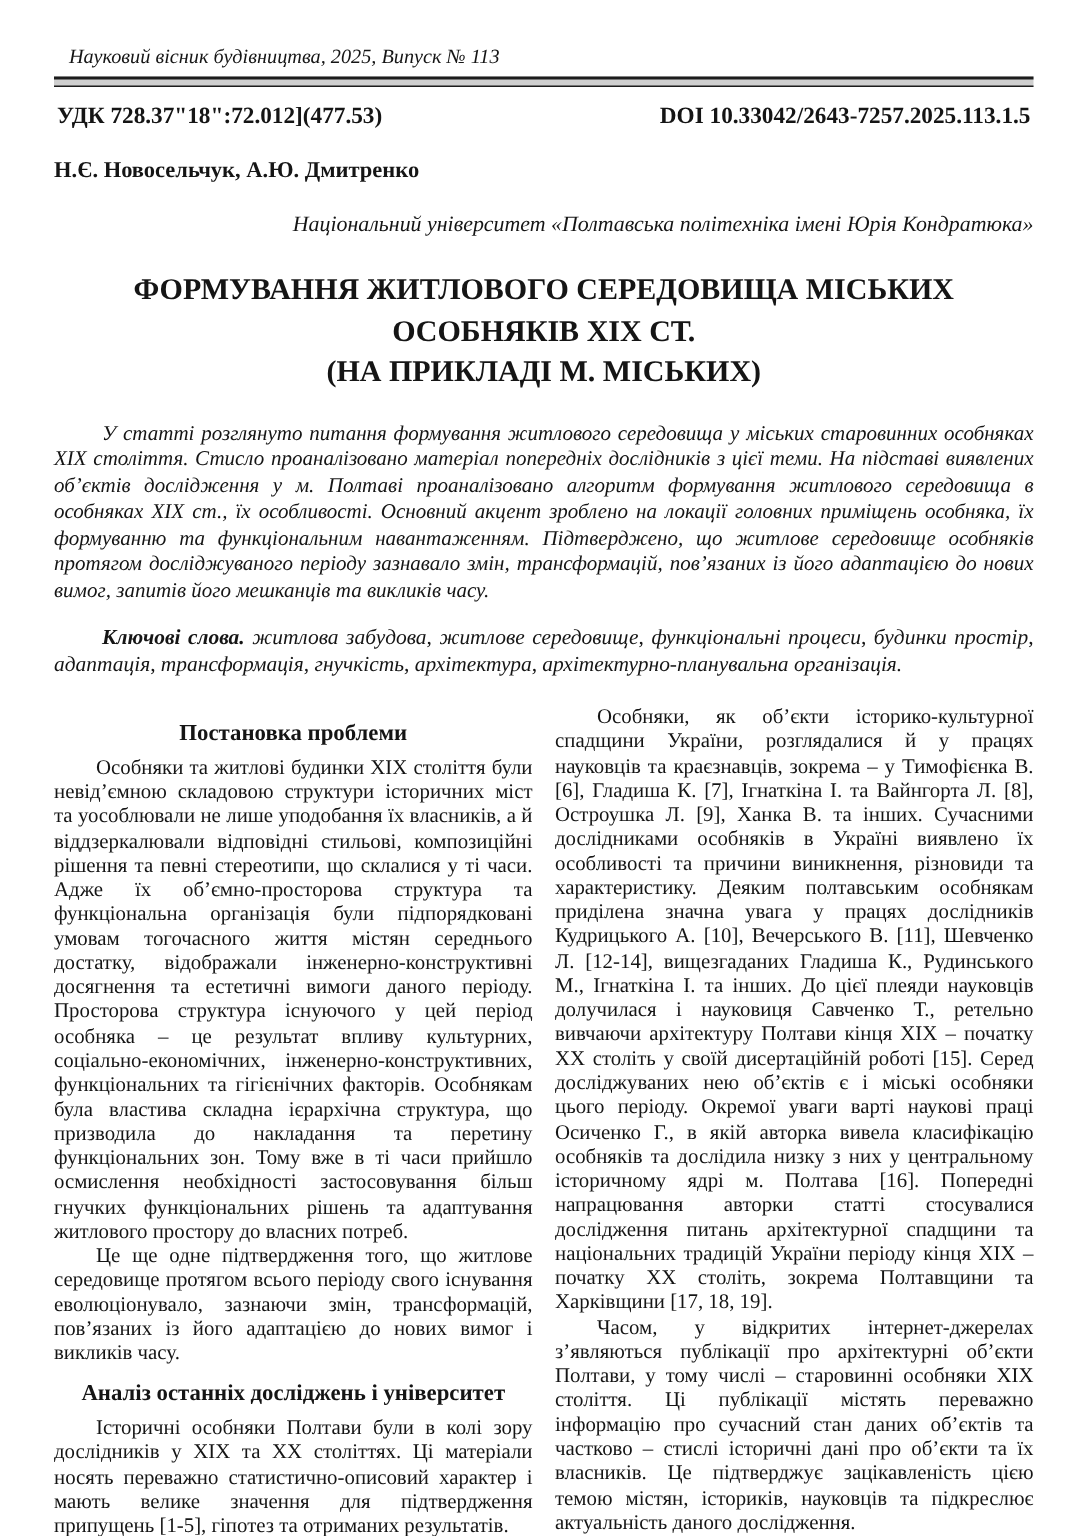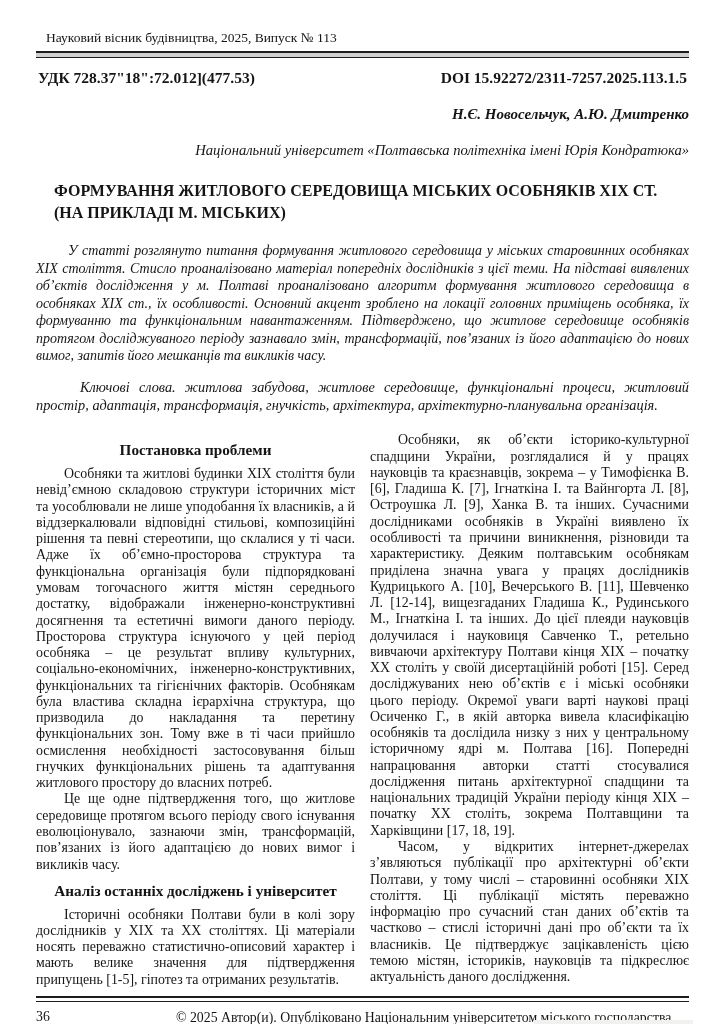--- a/index.html
+++ b/index.html
@@ -8,47 +8,47 @@
     width:725px; height:1024px;
     box-sizing:border-box;
     padding:30px 36px 12px 36px;
     overflow:hidden;
     font-family:"Liberation Serif","DejaVu Serif",serif;
     color:#151515;
     background:#ffffff;
   }
   .running-head {
     display:flex; justify-content:space-between;
-    font-size:13.5px;
+    font-style:italic; font-size:13.5px;
     padding:0 6px 5px 10px;
   }
   .thick-rule {
     height:4px;
     border-top:2px solid #1c1c1c;
     border-bottom:1.6px solid #1c1c1c;
     background:#cfcfcf;
     margin-bottom:11px;
   }
   .udk-doi {
     display:flex; justify-content:space-between;
     font-weight:bold; font-size:15.5px;
     padding:0 2px;
   }
-  .authors { text-align:right; font-weight:bold; font-size:15px; margin-top:19px;font-style:italic; }
+  .authors { text-align:left; font-weight:bold; font-size:15px; margin-top:19px; }
   .affiliation { text-align:right; font-style:italic; font-size:14.6px; margin-top:19px; }
-  .title { text-align:left; font-weight:bold; font-size:16px; line-height:1.38; margin:21px 18px 0 18px; }
+  .title { text-align:center; font-weight:bold; font-size:20px; line-height:1.38; margin:21px 18px 0 18px; }
   .abstract {
     font-style:italic; font-size:14px; line-height:1.25;
     text-align:justify; text-indent:32px; margin:18px 0 0 0;
   }
   .keywords {
     font-style:italic; font-size:14.3px; line-height:1.25;
     text-align:justify; text-indent:32px; margin:14px 0 0 0;
   }
-  .kw-label { font-weight:normal;margin-left:12px; }
+  .kw-label { font-weight:bold; }
   .columns { display:flex; gap:15px; margin-top:18px;justify-content:flex-end; }
   .col { flex:1; font-size:13.9px; line-height:1.17; text-align:justify; }
   .col-heading { text-align:center; font-weight:bold; font-size:15.2px; margin:9px 0 7px 0; }
   .col p { margin:0; text-indent:28px; }
   .footer-rule {
     margin-top:8px;
     height:3px;
     border-top:2px solid #1c1c1c;
     border-bottom:1.3px solid #1c1c1c;
     background:#ffffff;
@@ -75,37 +75,37 @@
 <div class="page">
 
   <div class="running-head">
     <span>Науковий вісник будівництва, 2025, Випуск № 113</span>
   </div>
 
   <div class="thick-rule"></div>
 
   <div class="udk-doi">
     <span>УДК 728.37"18":72.012](477.53)</span>
-    <span>DOI 15.92272/2311-7257.2025.113.1.5</span>
+    <span>DOI 10.33042/2643-7257.2025.113.1.5</span>
   </div>
 
   <div class="authors">Н.Є. Новосельчук, А.Ю. Дмитренко</div>
 
   <div class="affiliation">Національний університет «Полтавська політехніка імені Юрія Кондратюка»</div>
 
   <div class="title">
     <span>ФОРМУВАННЯ ЖИТЛОВОГО СЕРЕДОВИЩА МІСЬКИХ ОСОБНЯКІВ ХІХ СТ.</span><br>
     <span>(НА ПРИКЛАДІ М. МІСЬКИХ)</span>
   </div>
 
   <p class="abstract">У статті розглянуто питання формування житлового середовища у міських старовинних особняках ХІХ століття. Стисло проаналізовано матеріал попередніх дослідників з цієї теми. На підставі виявлених об’єктів дослідження у м. Полтаві проаналізовано алгоритм формування житлового середовища в особняках ХІХ ст., їх особливості. Основний акцент зроблено на локації головних приміщень особняка, їх формуванню та функціональним навантаженням. Підтверджено, що житлове середовище особняків протягом досліджуваного періоду зазнавало змін, трансформацій, пов’язаних із його адаптацією до нових вимог, запитів його мешканців та викликів часу.</p>
 
   <p class="keywords">
     <span class="kw-label">Ключові слова.</span>
-    <span>житлова забудова, житлове середовище, функціональні процеси, житловий простір, адаптація, трансформація, гнучкість, архітектура, архітектурно-планувальна організація.</span>
+    <span>житлова забудова, житлове середовище, функціональні процеси, будинки простір, адаптація, трансформація, гнучкість, архітектура, архітектурно-планувальна організація.</span>
   </p>
 
   <div class="columns">
     <div class="col">
       <div class="col-heading">Постановка проблеми</div>
       <p>Особняки та житлові будинки ХІХ століття були невід’ємною складовою структури історичних міст та уособлювали не лише уподобання їх власників, а й віддзеркалювали відповідні стильові, композиційні рішення та певні стереотипи, що склалися у ті часи. Адже їх об’ємно-просторова структура та функціональна організація були підпорядковані умовам тогочасного життя містян середнього достатку, відображали інженерно-конструктивні досягнення та естетичні вимоги даного періоду. Просторова структура існуючого у цей період особняка – це результат впливу культурних, соціально-економічних, інженерно-конструктивних, функціональних та гігієнічних факторів. Особнякам була властива складна ієрархічна структура, що призводила до накладання та перетину функціональних зон. Тому вже в ті часи прийшло осмислення необхідності застосовування більш гнучких функціональних рішень та адаптування житлового простору до власних потреб.</p>
       <p>Це ще одне підтвердження того, що житлове середовище протягом всього періоду свого існування еволюціонувало, зазнаючи змін, трансформацій, пов’язаних із його адаптацією до нових вимог і викликів часу.</p>
       <div class="col-heading">Аналіз останніх досліджень і університет</div>
       <p>Історичні особняки Полтави були в колі зору дослідників у ХІХ та ХХ століттях. Ці матеріали носять переважно статистично-описовий характер і мають велике значення для підтвердження припущень [1-5], гіпотез та отриманих результатів.</p>
     </div>

